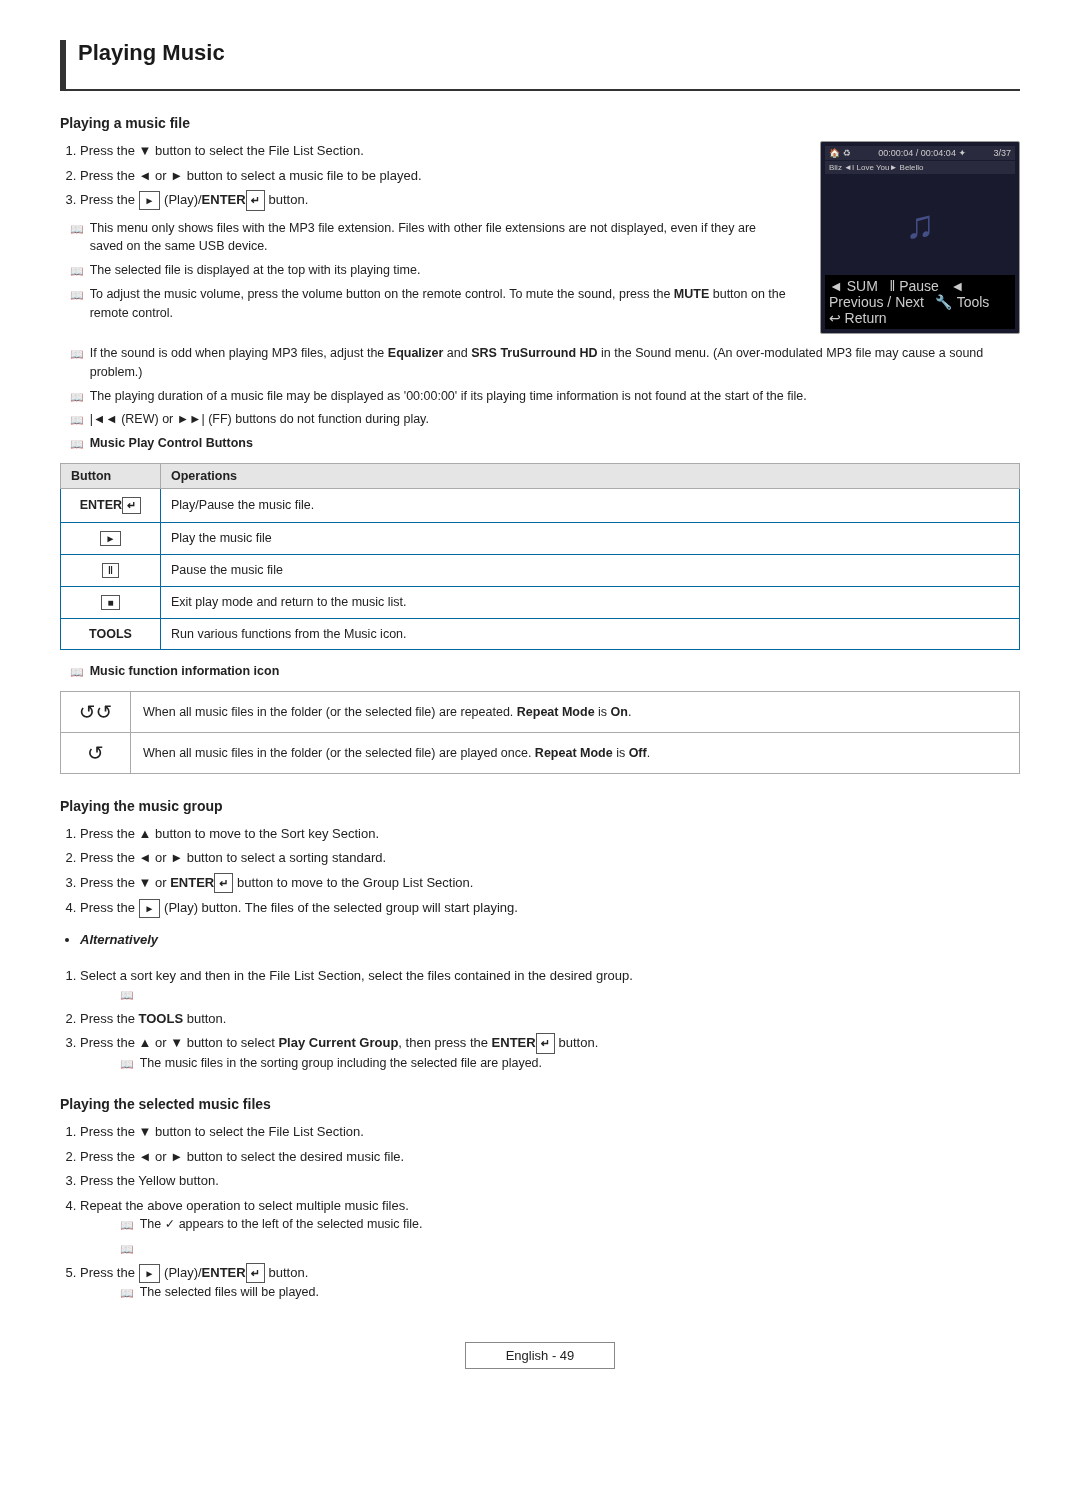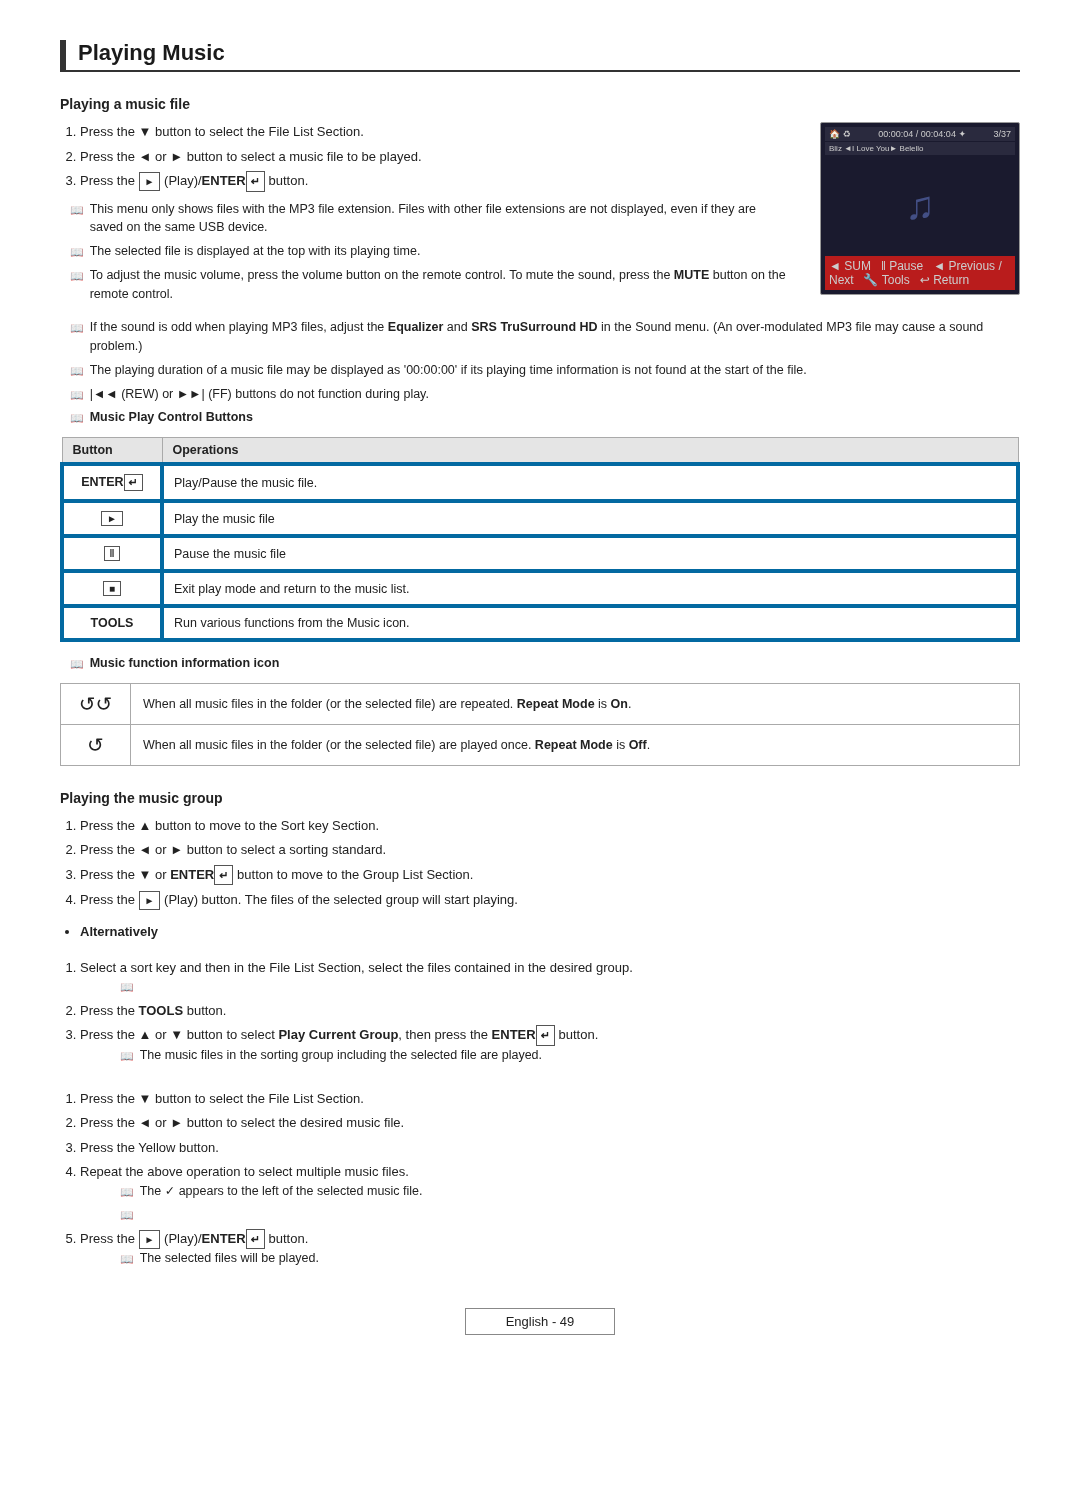--- a/index.html
+++ b/index.html
@@ -10,21 +10,21 @@
       font-family: Arial, sans-serif;
       font-size: 13px;
       color: #222;
       padding: 40px 60px 60px 60px;
     }
     .page-title {
       font-size: 22px;
       font-weight: bold;
       color: #1a1a1a;
       border-bottom: 2px solid #333;
-      padding-bottom: 4px;
+      padding-bottom: 23px;
       margin-bottom: 24px;
       padding-left: 12px;
       border-left: 6px solid #333;
     }
     .section-title {
       font-size: 14px;
       font-weight: bold;
       margin-bottom: 10px;
       margin-top: 22px;
     }
@@ -48,20 +48,21 @@
       margin-bottom: 5px;
       line-height: 1.5;
     }
     ul {
       padding-left: 20px;
       margin-bottom: 8px;
     }
     ul li {
       margin-bottom: 16px;
       line-height: 1.5;
+      font-style: italic;
     }
     .note-item {
       display: flex;
       align-items: flex-start;
       margin-bottom: 5px;
       padding-left: 10px;
       line-height: 1.5;
     }
     .note-icon {
       font-size: 11px;
@@ -109,41 +110,41 @@
     .player-art .music-note {
       font-size: 40px;
       color: #5566aa;
       opacity: 0.7;
     }
     .player-bottom-bar {
       display: flex;
       align-items: center;
       justify-content: space-between;
       color: #ccc;
-      font-size: 12px;
+      font-size: 14px;
       padding: 3px 4px;
-      background: #b91c1c;
+      background: #000000;
       margin-top: 1px;
     }
     table.control-table {
       width: 100%;
       border-collapse: collapse;
       margin-top: 10px;
       margin-bottom: 12px;
       font-size: 12.5px;
     }
     table.control-table th {
       background: #e5e5e5;
       border: 1px solid #aaa;
       padding: 5px 10px;
       text-align: left;
       font-weight: bold;
     }
     table.control-table td {
-      border: 4px solid #0369a1;
+      border: 1px solid #0369a1;
       padding: 8px 10px;
     }
     table.control-table td:first-child {
       text-align: center;
       font-weight: bold;
       width: 100px;
     }
     table.icon-table {
       width: 100%;
       border-collapse: collapse;
@@ -327,20 +328,21 @@
     <li>Press the ▲ or ▼ button to select <span class="bold">Play Current Group</span>, then press the <span class="bold">ENTER</span><span class="enter-btn">↵</span> button.
       <div class="note-item sub-note">
         <span class="note-icon">📖</span>
         <span class="note-text">The music files in the sorting group including the selected file are played.</span>
       </div>
     </li>
   </ol>
 </div>
 
 <div class="section-block">
+  <div class="section-title">Playing the selected music files</div>
   <ol>
     <li>Press the ▼ button to select the File List Section.</li>
     <li>Press the ◄ or ► button to select the desired music file.</li>
     <li>Press the Yellow button.</li>
     <li>Repeat the above operation to select multiple music files.
       <div class="note-item sub-note">
         <span class="note-icon">📖</span>
         <span class="note-text">The ✓ appears to the left of the selected music file.</span>
       </div>
       <div class="note-item sub-note">

